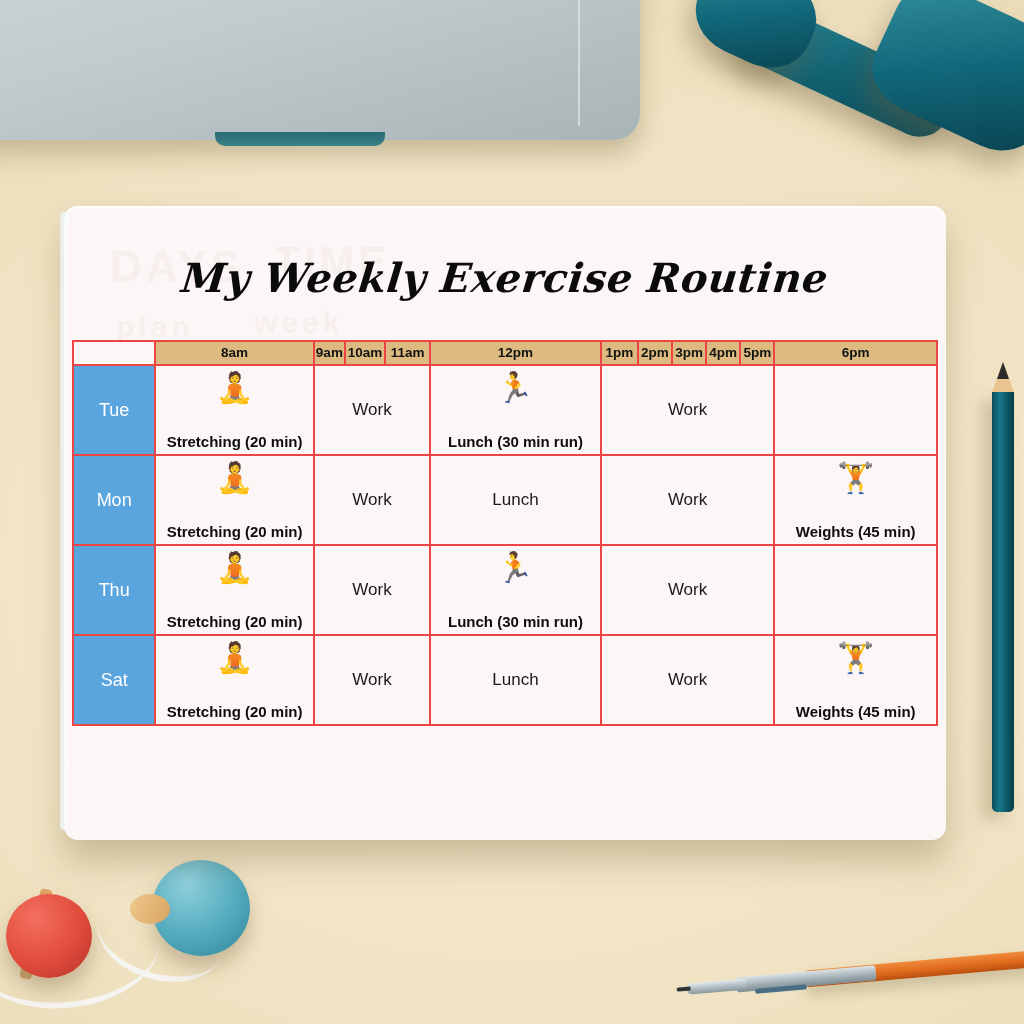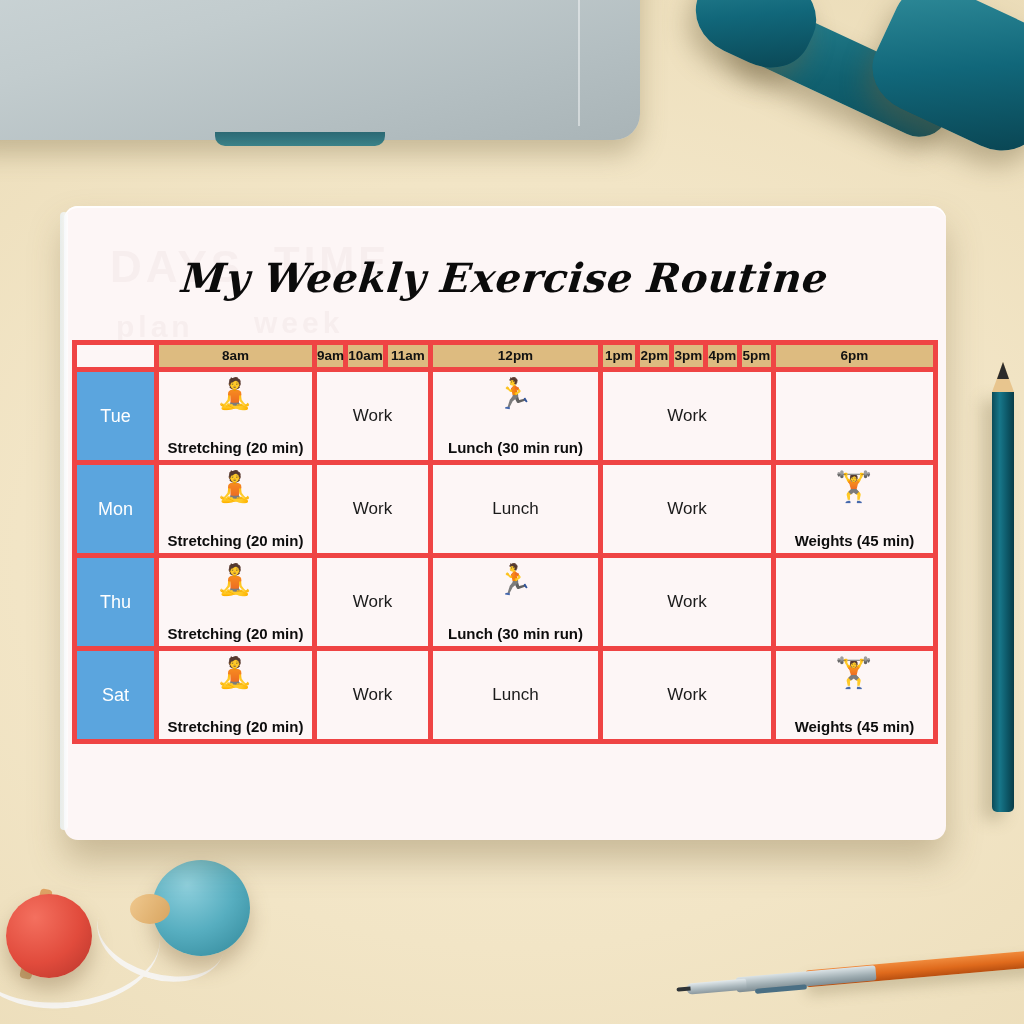--- a/index.html
+++ b/index.html
@@ -172,21 +172,21 @@
   }
 
   
   #sched{
     position:absolute; left:8px; top:134px;
     width:866px;
     border-collapse:collapse;
     table-layout:fixed;
   }
   #sched th, #sched td{
-    border:5px solid #ef4444;
+    border:2px solid #ef4444;
     padding:0;
     vertical-align:middle;
   }
   thead th{
     background:#ddbb80;
     color:#121212;
     font-size:13.5px;
     font-weight:700;
     height:22px;
     line-height:22px;

